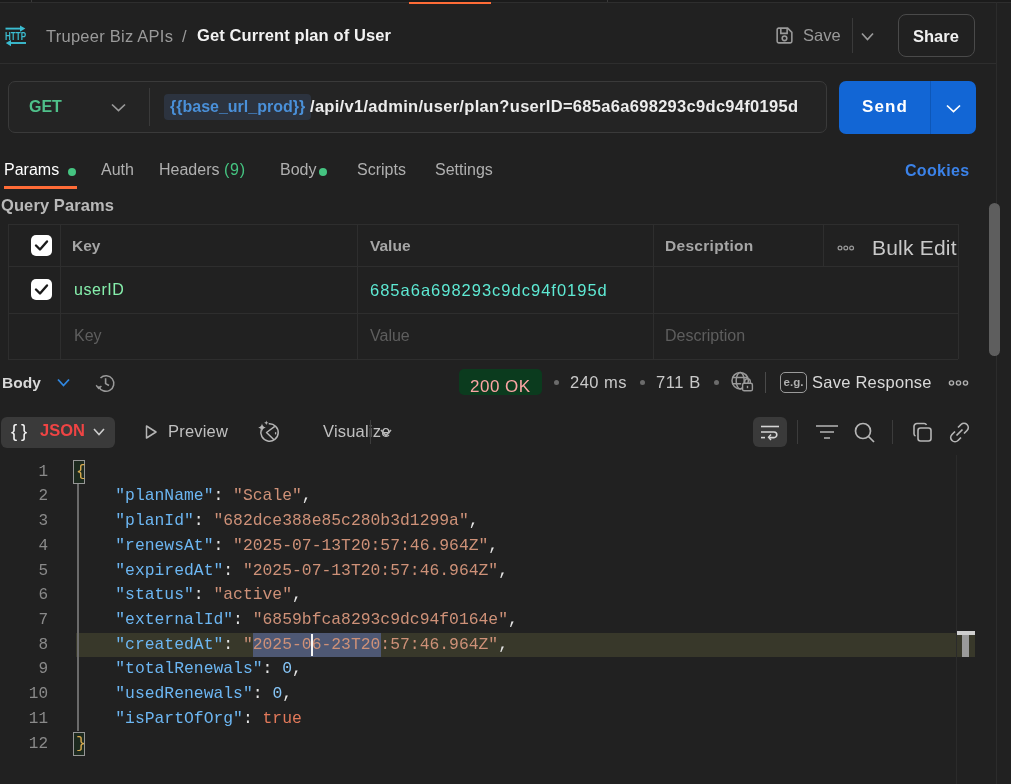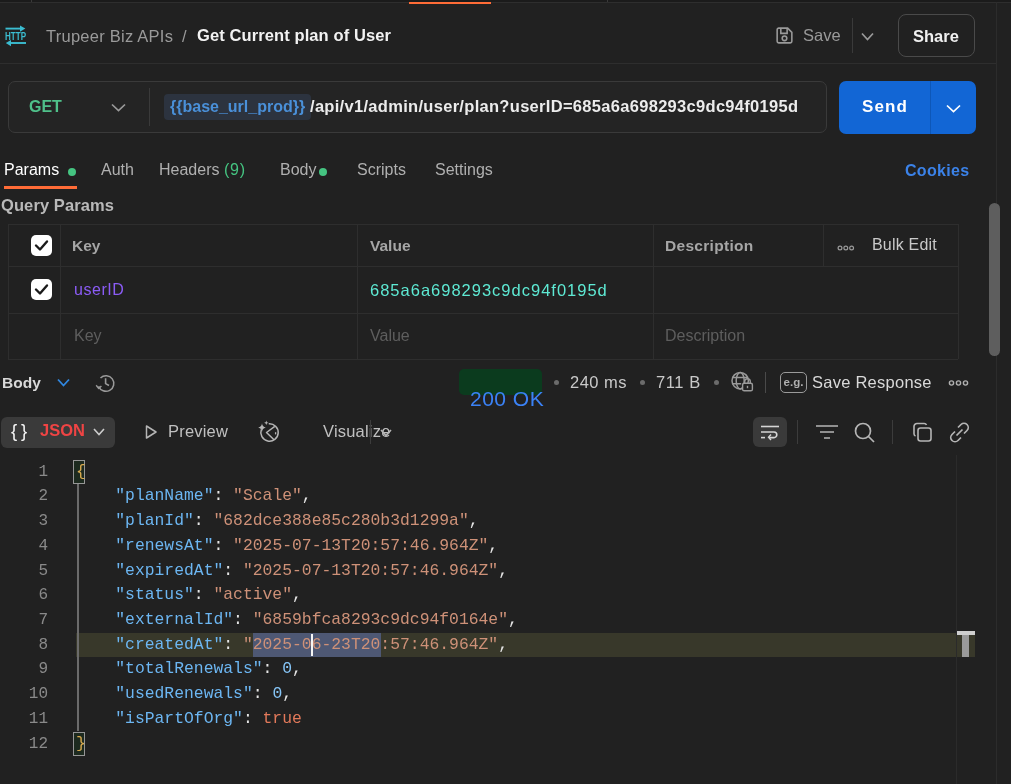--- a/index.html
+++ b/index.html
@@ -117,23 +117,23 @@
 <div class="abs" style="left:665px;top:237px;font-size:15.5px;letter-spacing:0.3px;font-weight:600;color:#a6a6a6;">Description</div>
 <div class="abs" style="left:836px;top:244px;">
 <svg width="20" height="8" viewBox="0 0 20 8">
       <g fill="none" stroke="#9a9a9a" stroke-width="1.2">
         <circle cx="4" cy="4" r="1.9"></circle>
         <circle cx="9.8" cy="4" r="1.9"></circle>
         <circle cx="15.6" cy="4" r="1.9"></circle>
       </g>
     </svg>
 </div>
-<div class="abs" style="left:872px;top:236px;font-size:16px;letter-spacing:0.2px;color:#c9c9c9;">Bulk Edit</div>
-
-<div class="abs" style="left:74px;top:281px;font-size:16px;letter-spacing:0.55px;color:#8b5cf6;">userID</div>
+<div class="abs" style="left:872px;top:236px;font-size:21px;letter-spacing:0.2px;color:#c9c9c9;">Bulk Edit</div>
+
+<div class="abs" style="left:74px;top:281px;font-size:16px;letter-spacing:0.55px;color:#86efac;">userID</div>
 <div class="abs" style="left:370px;top:281px;font-size:16.5px;letter-spacing:1.0px;color:#5eead4;">685a6a698293c9dc94f0195d</div>
 
 <div class="abs" style="left:74px;top:327px;font-size:16px;color:#5e5e5e;">Key</div>
 <div class="abs" style="left:370px;top:327px;font-size:16px;color:#5e5e5e;">Value</div>
 <div class="abs" style="left:665px;top:327px;font-size:16px;color:#5e5e5e;">Description</div>
 
 <div class="abs" style="left:2px;top:374px;font-size:15.5px;font-weight:bold;color:#d9d9d9;">Body</div>
 <div class="abs" style="left:56px;top:377px;">
 <svg width="15" height="11" viewBox="0 0 15 11" fill="none" stroke="#3087e0" stroke-width="1.8">
       <path d="M2 2.5 L7.5 8.5 L13 2.5"></path>
@@ -141,21 +141,21 @@
 </div>
 <div class="abs" style="left:95px;top:372px;">
 <svg width="21" height="21" viewBox="0 0 21 21" fill="none" stroke="#9a9a9a" stroke-width="1.5">
   <path d="M5.5 6.0 A7.8 7.8 0 1 1 3.67 14.2"></path>
   <path d="M6.4 13.9 L3.75 16.6 L1.2 13.3" stroke-width="1.4" stroke-linejoin="round"></path>
   <path d="M10.6 6.3 V11.6 L14.0 13.5" stroke-width="1.6"></path>
 </svg>
 </div>
 
 <div class="abs" style="left:459px;top:369px;width:83px;height:26px;background:#0b3b1e;border-radius:5px;"></div>
-<div class="abs" style="left:470px;top:387px;font-size:21px;letter-spacing:0.5px;color:#3b82f6;">200 OK</div>
+<div class="abs" style="left:470px;top:377px;font-size:17px;letter-spacing:0.5px;color:#fca5a5;">200 OK</div>
 <div class="abs" style="left:554px;top:380px;width:5px;height:5px;border-radius:50%;background:#6b6b6b;"></div>
 <div class="abs" style="left:570px;top:373px;font-size:16.5px;letter-spacing:0.5px;color:#c9c9c9;">240 ms</div>
 <div class="abs" style="left:640px;top:380px;width:5px;height:5px;border-radius:50%;background:#6b6b6b;"></div>
 <div class="abs" style="left:656px;top:373px;font-size:16.5px;letter-spacing:0.6px;color:#c9c9c9;">711 B</div>
 <div class="abs" style="left:714px;top:380px;width:5px;height:5px;border-radius:50%;background:#6b6b6b;"></div>
 <div class="abs" style="left:729px;top:369px;">
 <svg width="27" height="26" viewBox="0 0 27 26" fill="none" stroke="#9a9a9a" stroke-width="1.5">
   <circle cx="11.2" cy="11.7" r="8.2"></circle>
   <ellipse cx="11.2" cy="11.7" rx="4" ry="8.2"></ellipse>
   <path d="M3.4 8.6 H19 M3.4 14.8 H12.2"></path>

